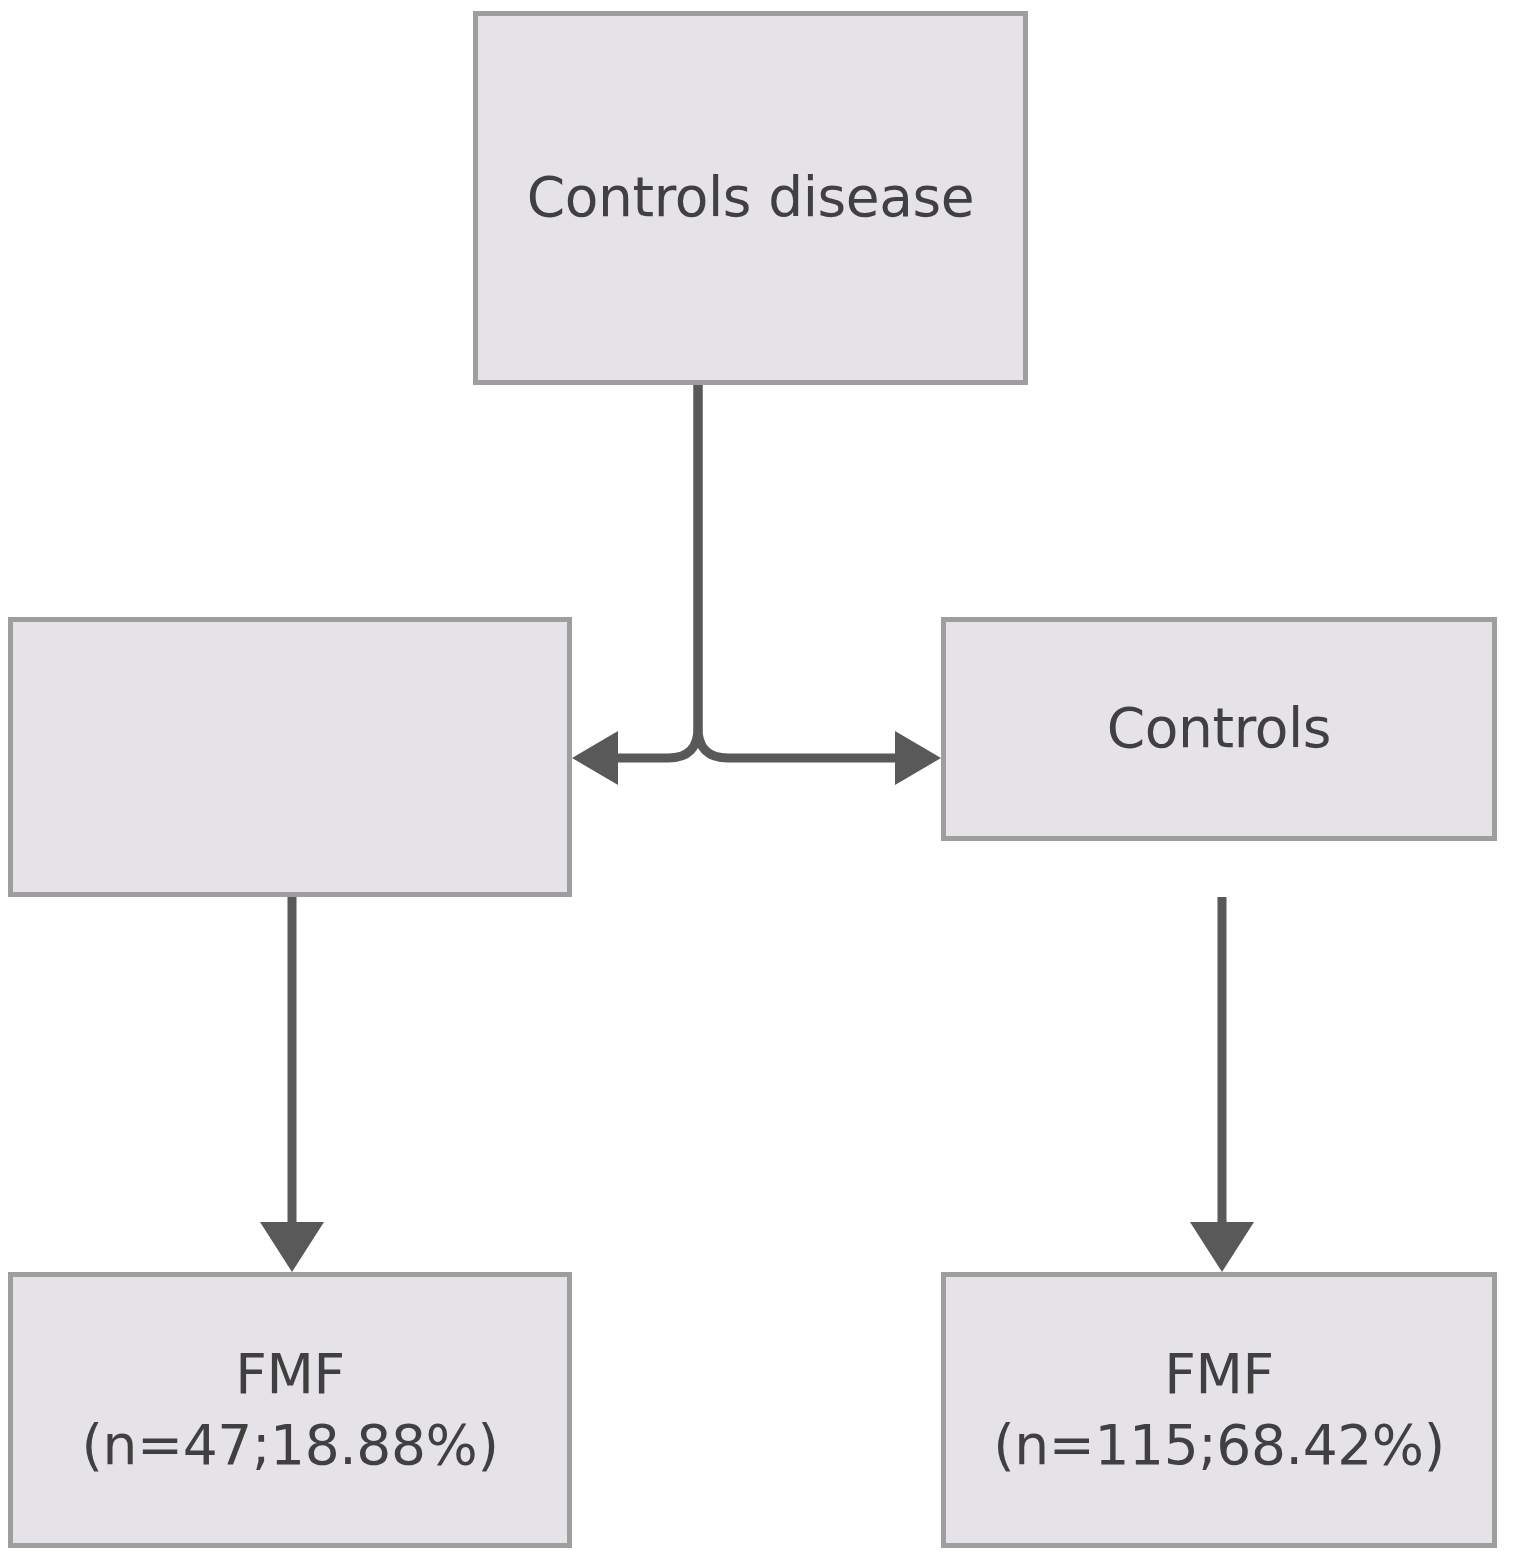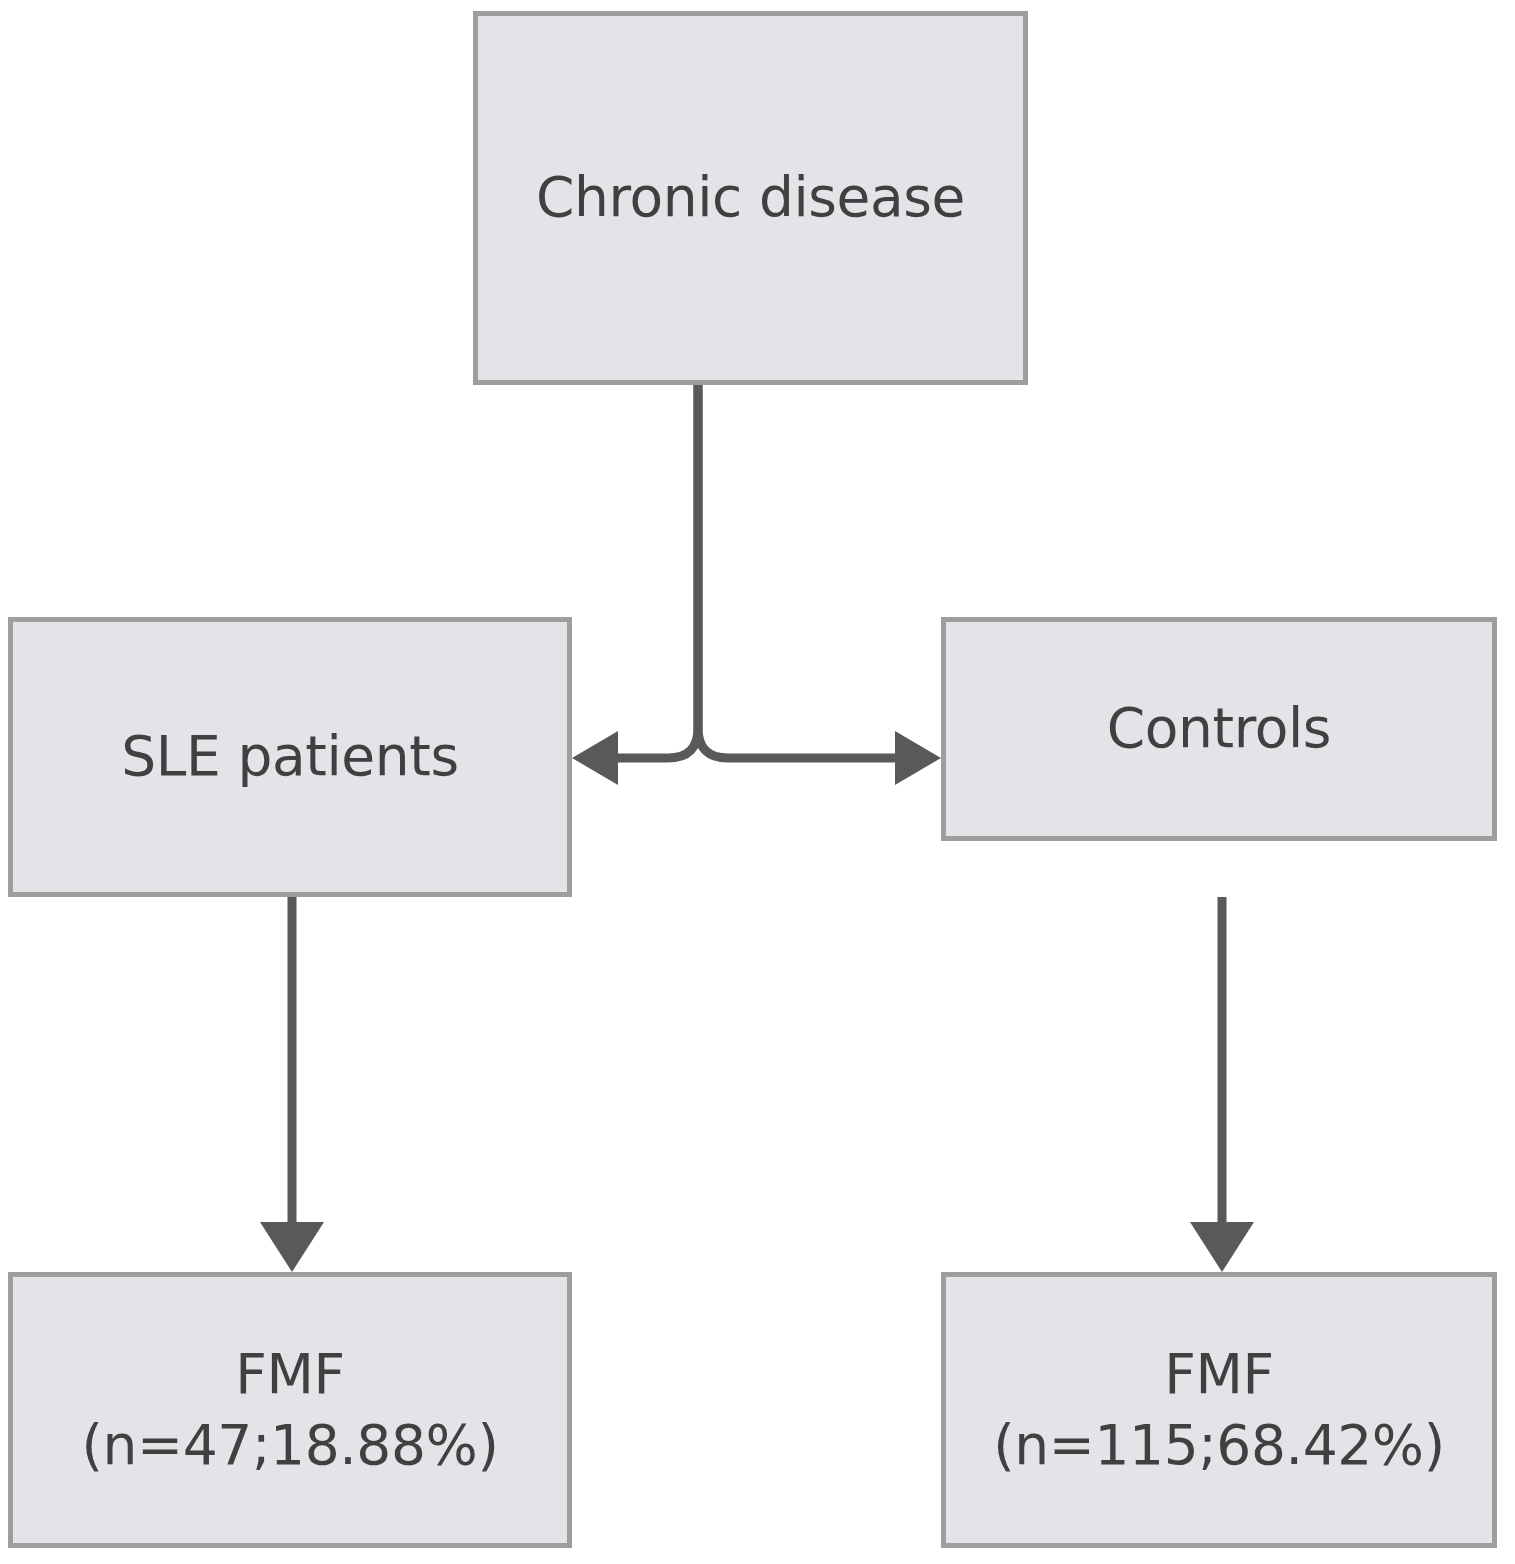--- a/index.html
+++ b/index.html
@@ -68,25 +68,24 @@
     <polygon points="941,758 895,731 895,785" fill="#595959"></polygon>
 
     <line x1="292" y1="897" x2="292" y2="1232" stroke="#595959" stroke-width="9"></line>
     <polygon points="292,1272 260,1222 324,1222" fill="#595959"></polygon>
 
     <line x1="1222" y1="897" x2="1222" y2="1232" stroke="#595959" stroke-width="9"></line>
     <polygon points="1222,1272 1190,1222 1254,1222" fill="#595959"></polygon>
   </svg>
 
   <div class="node-box" id="node-source">
-    <span class="node-line">Chronic disease</span>
+    <span class="node-line">Controls disease</span>
   </div>
 
   <div class="node-box" id="node-sle">
-    <span class="node-line">SLE patients</span>
   </div>
 
   <div class="node-box" id="node-controls">
     <span class="node-line">Controls</span>
   </div>
 
   <div class="node-box" id="node-fmf-sle">
     <span class="node-line">FMF</span>
     <span class="node-line">(n=47;18.88%)</span>
   </div>

